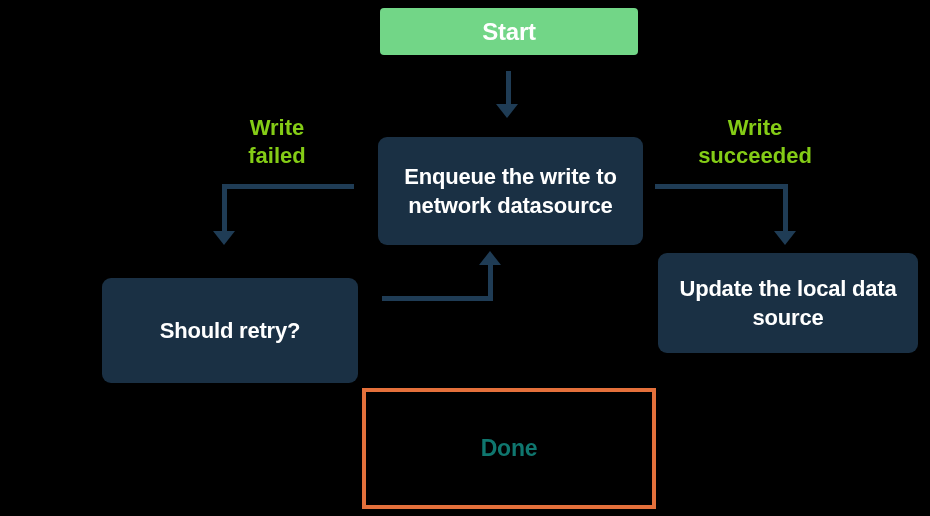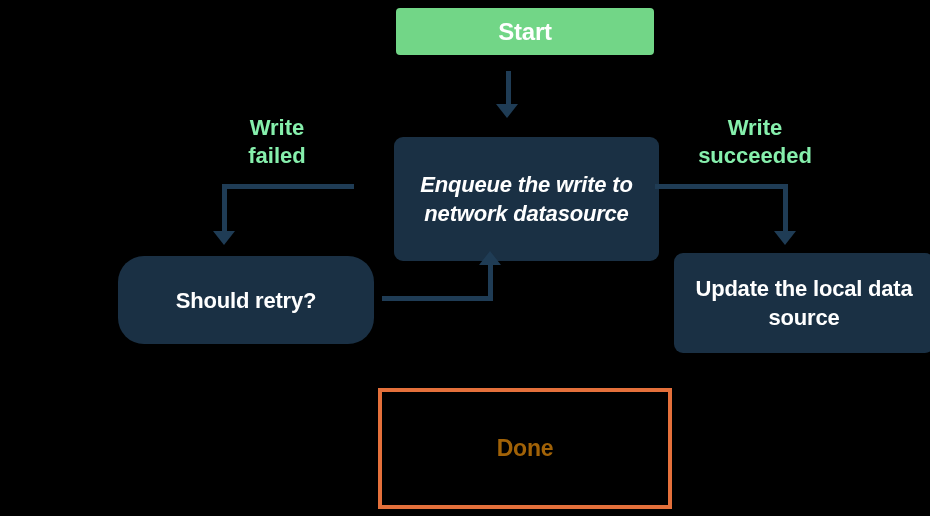--- a/index.html
+++ b/index.html
@@ -11,29 +11,28 @@
     font-family: "Liberation Sans", sans-serif;
   }
   .node {
     position: absolute;
     display: flex; align-items: center; justify-content: center;
     text-align: center;
     font-weight: bold;
     color: #ffffff;
     white-space: pre-line;
     letter-spacing: -0.2px;
-    margin-left: 16px;
   }
   .node-navy  { background: #1A3044; border-radius: 9px; font-size: 22px; line-height: 29px; }
   .node-start { background: #72D687; border-radius: 4px; font-size: 24px; }
-  .node-done  { background: transparent; border: 4px solid #E4703B; color: #a16207; font-size: 23px; border-radius: 0; }
+  .node-done  { background: transparent; border: 4px solid #E4703B; color: #0f766e; font-size: 23px; border-radius: 0; }
 
   .edge-label {
     position: absolute;
-    color: #86efac;
+    color: #84cc16;
     font-weight: bold;
     font-size: 22px;
     line-height: 28px;
     text-align: center;
     white-space: pre-line;
   }
 
   .line { position: absolute; background: #1F3C55; }
   .arrowhead { position: absolute; width: 0; height: 0; }
   .arrowhead.down {
@@ -42,22 +41,22 @@
     border-top: 14px solid #1F3C55;
   }
   .arrowhead.up {
     border-left: 11px solid transparent;
     border-right: 11px solid transparent;
     border-bottom: 14px solid #1F3C55;
   }
 
   
   #start-node        { left: 380px; top: 8px;   width: 258px; height: 47px; }
-  #enqueue-node      { left: 378px; top: 137px; width: 265px; height: 124px; font-style: italic; }
-  #should-retry-node { left: 102px; top: 256px; width: 256px; height: 88px; border-radius: 26px; }
+  #enqueue-node      { left: 378px; top: 137px; width: 265px; height: 108px; }
+  #should-retry-node { left: 102px; top: 278px; width: 256px; height: 105px; }
   #update-local-node { left: 658px; top: 253px; width: 260px; height: 100px; }
   #done-node         { left: 362px; top: 388px; width: 286px; height: 113px; }
 
   
   #write-failed-label    { left: 197px; top: 114px; width: 160px; }
   #write-succeeded-label { left: 655px; top: 114px; width: 200px; }
   #yes-label             { left: 398px; top: 330px; width: 100px; }
   #no-label              { left: 74px;  top: 438px; width: 100px; }
 
   

